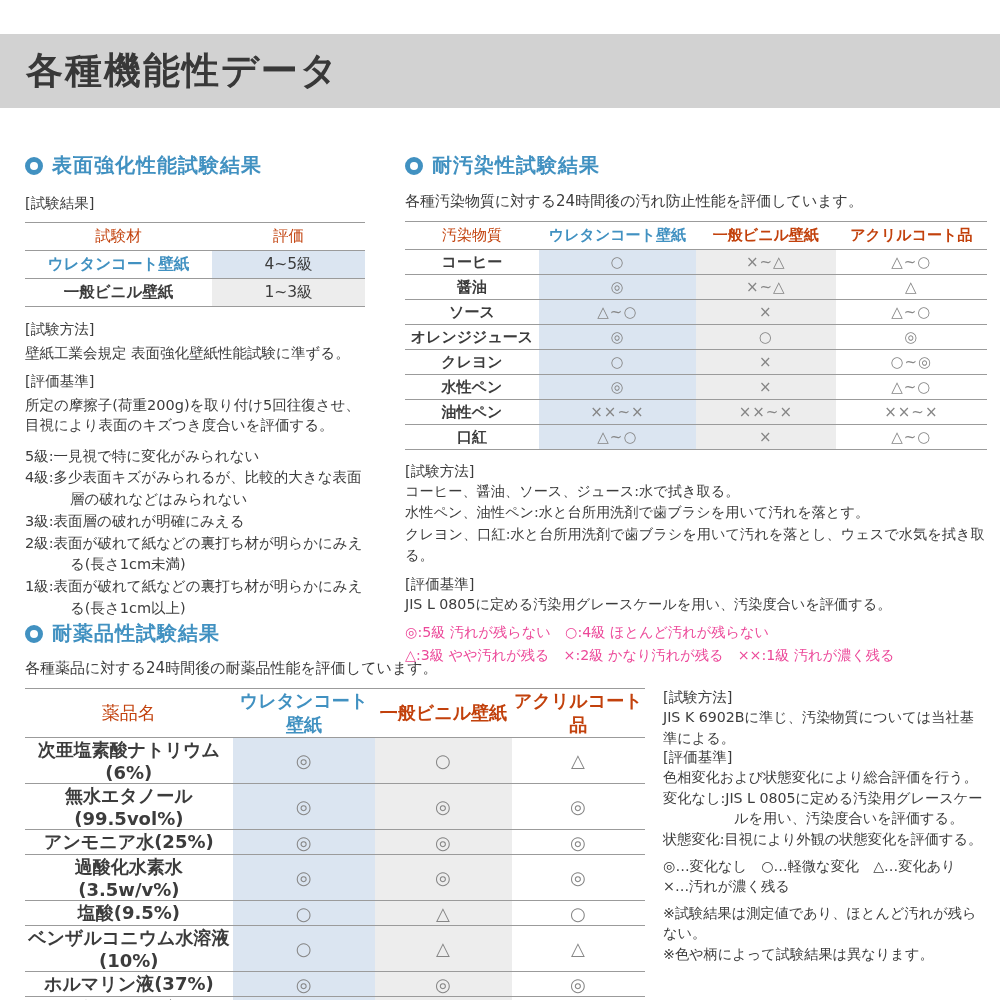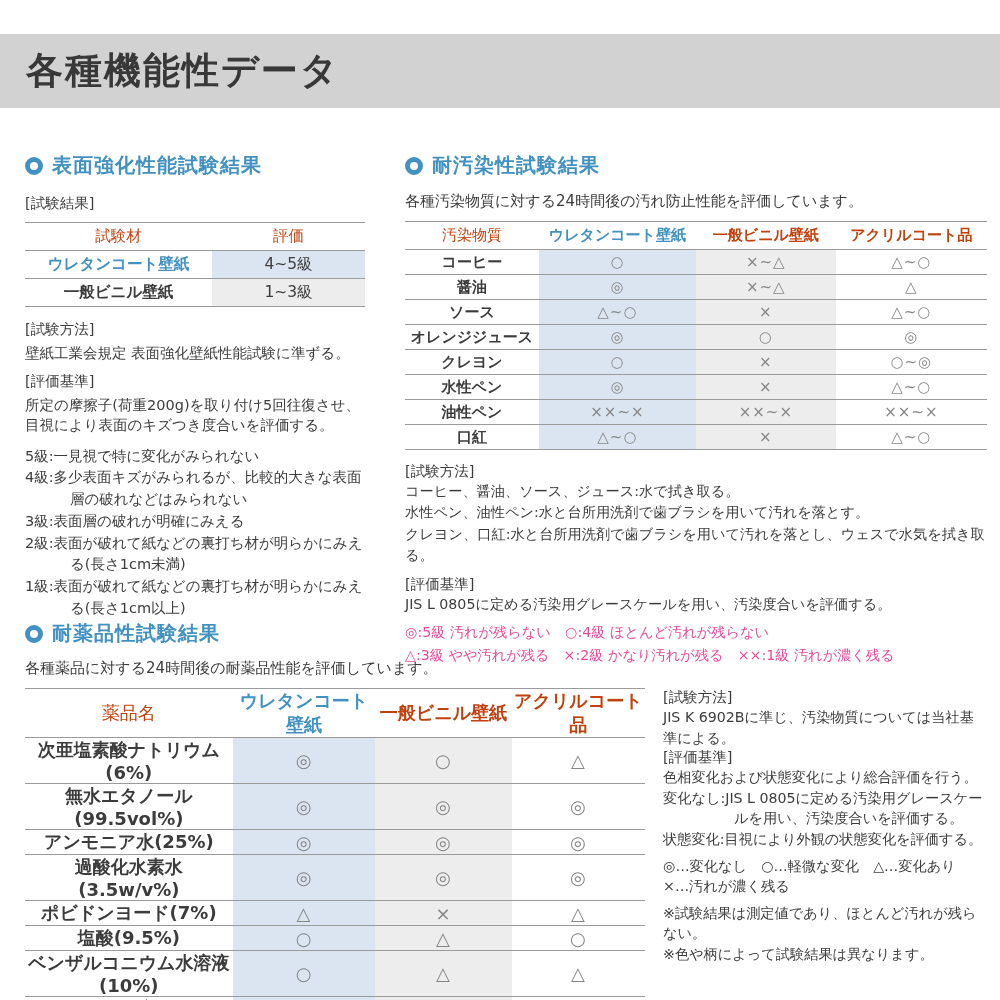--- a/index.html
+++ b/index.html
@@ -229,26 +229,20 @@
         <td class="v bg-gray">◎</td>
         <td class="v">◎</td>
       </tr>
       <tr>
         <td class="lbl">過酸化水素水(3.5w/v%)</td>
         <td class="v bg-blue">◎</td>
         <td class="v bg-gray">◎</td>
         <td class="v">◎</td>
       </tr>
       <tr>
-        <td class="lbl">ポビドンヨード(7%)</td>
-        <td class="v bg-blue">△</td>
-        <td class="v bg-gray">×</td>
-        <td class="v">△</td>
-      </tr>
-      <tr>
         <td class="lbl">塩酸(9.5%)</td>
         <td class="v bg-blue">○</td>
         <td class="v bg-gray">△</td>
         <td class="v">○</td>
       </tr>
       <tr>
         <td class="lbl">ベンザルコニウム水溶液(10%)</td>
         <td class="v bg-blue">○</td>
         <td class="v bg-gray">△</td>
         <td class="v">△</td>

